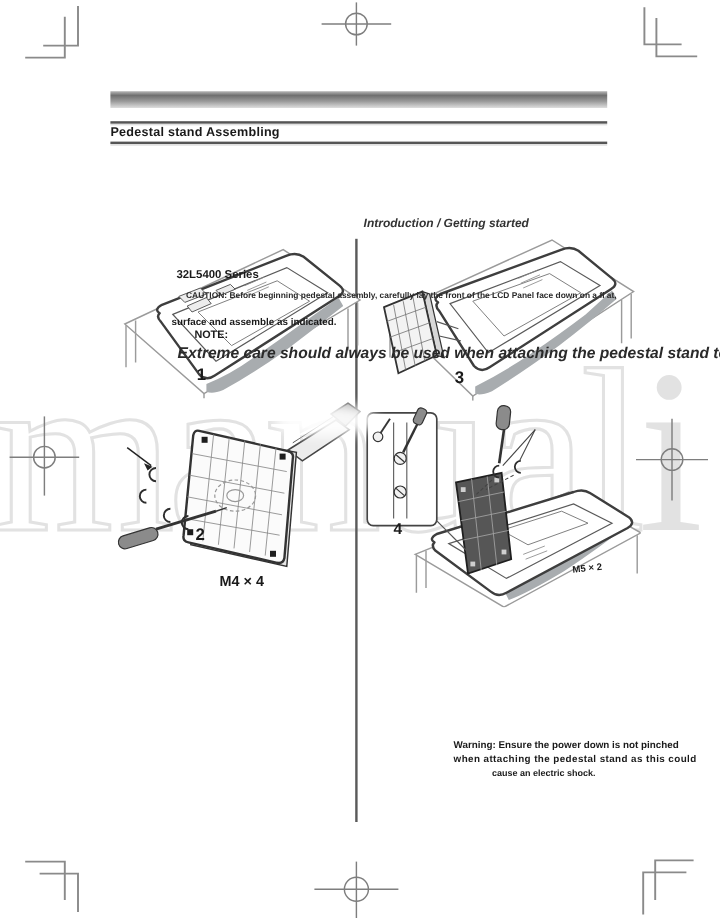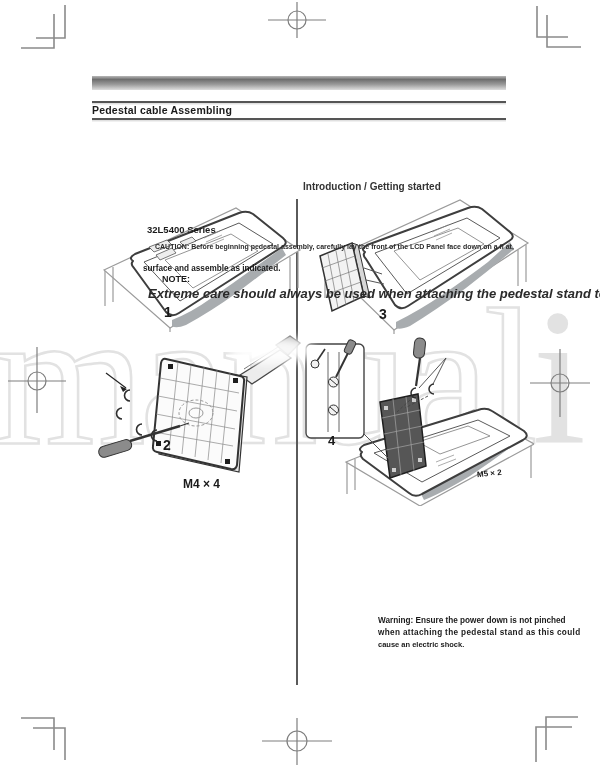--- a/index.html
+++ b/index.html
@@ -6,21 +6,21 @@
   .page{position:relative;width:600px;height:765px;background:#ffffff;overflow:hidden;
         font-family:"Liberation Sans",sans-serif;color:#1a1a1a;}
   .abs{position:absolute;}
   
   .gradbar{left:92px;top:76px;width:414px;height:14px;
            background:linear-gradient(180deg,#b8b8b8 0%,#6f6f6f 25%,#9a9a9a 60%,#dedede 100%);z-index:5;}
   .rule{height:1.5px;background:#555;box-shadow:0 1.5px 0 rgba(0,0,0,.12);z-index:5;}
   .rule-top{left:92px;top:101px;width:414px;}
   .rule-bottom{left:92px;top:118px;width:414px;}
   .page-title{left:92px;top:104px;font-size:10.5px;font-weight:bold;letter-spacing:.2px;z-index:5;}
-  .section-heading{left:303px;top:181px;font-size:10px;font-weight:bold;color:#333;z-index:5;}
+  .section-heading{left:303px;top:181px;font-size:10px;font-weight:bold;font-style:italic;color:#333;z-index:5;}
   
   .divider{left:296px;top:199px;width:1.5px;height:486px;background:#5a5a5a;z-index:2;}
   
   .watermark{left:-6px;top:280px;width:620px;font-family:"Liberation Serif",serif;
              font-size:195px;line-height:195px;letter-spacing:-6px;white-space:nowrap;
              color:transparent;-webkit-text-stroke:2.5px #e2e2e2;z-index:1;user-select:none;}
   .watermark .solid{color:#e2e2e2;-webkit-text-stroke:0;}
   .smudge{left:228px;top:336px;width:86px;height:28px;background:#fff;border-radius:50%;
           filter:blur(5px);opacity:.92;z-index:3;}
   
@@ -34,21 +34,21 @@
   .step-1{left:164px;top:304px;}
   .step-2{left:163px;top:437px;}
   .step-3{left:379px;top:306px;}
   .step-4{left:328px;top:433px;font-size:13px;}
   .screw-label{font-size:12px;font-weight:bold;z-index:5;}
   .screw-left{left:183px;top:477px;}
   .screw-right{left:477px;top:469px;font-size:8px;transform:rotate(-6deg);}
   .warning{left:378px;top:615px;width:210px;z-index:5;}
   .warning .w1{font-size:8.2px;font-weight:bold;line-height:12px;white-space:nowrap;}
   .warning .w2{font-size:8.2px;font-weight:bold;letter-spacing:.35px;line-height:12px;white-space:nowrap;}
-  .warning .w3{font-size:7.5px;font-weight:bold;line-height:12px;white-space:nowrap;}
+  .warning .w3{font-size:7.5px;font-weight:bold;line-height:12px;white-space:nowrap;margin-left:32px;}
   .diagram{z-index:2;}
   .regmarks{left:0;top:0;z-index:6;pointer-events:none;}
 </style>
 </head>
 <body>
 
 <div class="page">
 
   <svg class="abs regmarks" width="600" height="765" viewBox="0 0 600 765">
     <g stroke="#8a8a8a" stroke-width="1.6" fill="none">
@@ -74,21 +74,21 @@
       <circle cx="560" cy="383" r="9"></circle>
         <line x1="530" y1="383" x2="590" y2="383"></line>
         <line x1="560" y1="349" x2="560" y2="417"></line>
     </g>
   </svg>
 
   <div class="abs watermark"><span>manual</span><span class="solid">i</span></div>
 
   <div class="abs gradbar"></div>
   <div class="abs rule rule-top"></div>
-  <div class="abs page-title">Pedestal cable Assembling</div>
+  <div class="abs page-title">Pedestal stand Assembling</div>
   <div class="abs rule rule-bottom"></div>
   <div class="abs section-heading">Introduction / Getting started</div>
 
   <div class="abs divider"></div>
 
   <div class="abs diagram" style="left:92px;top:200px;width:210px;height:132px">
     <svg viewBox="0 0 210 132" width="210" height="132">
       <g stroke="#9b9b9b" stroke-width="1.2" fill="none">
         <polygon points="12,70 144,8 208,50 78,128" fill="#ffffff"></polygon>
         <line x1="13" y1="71" x2="13" y2="106"></line>

